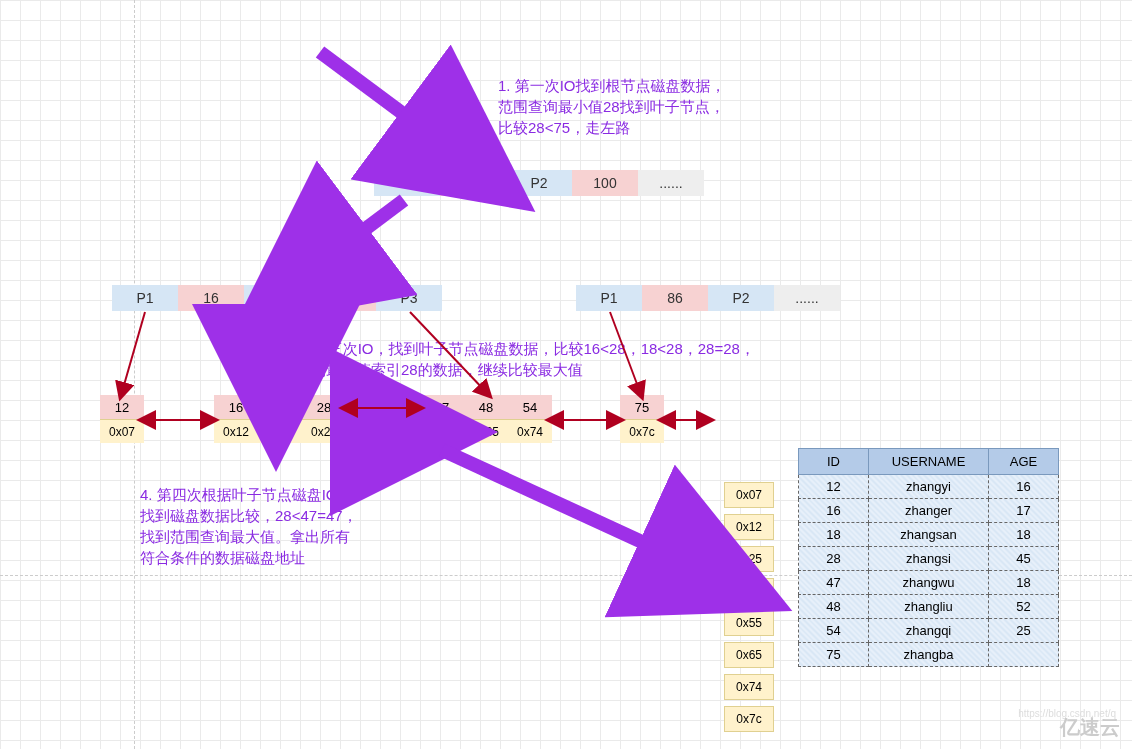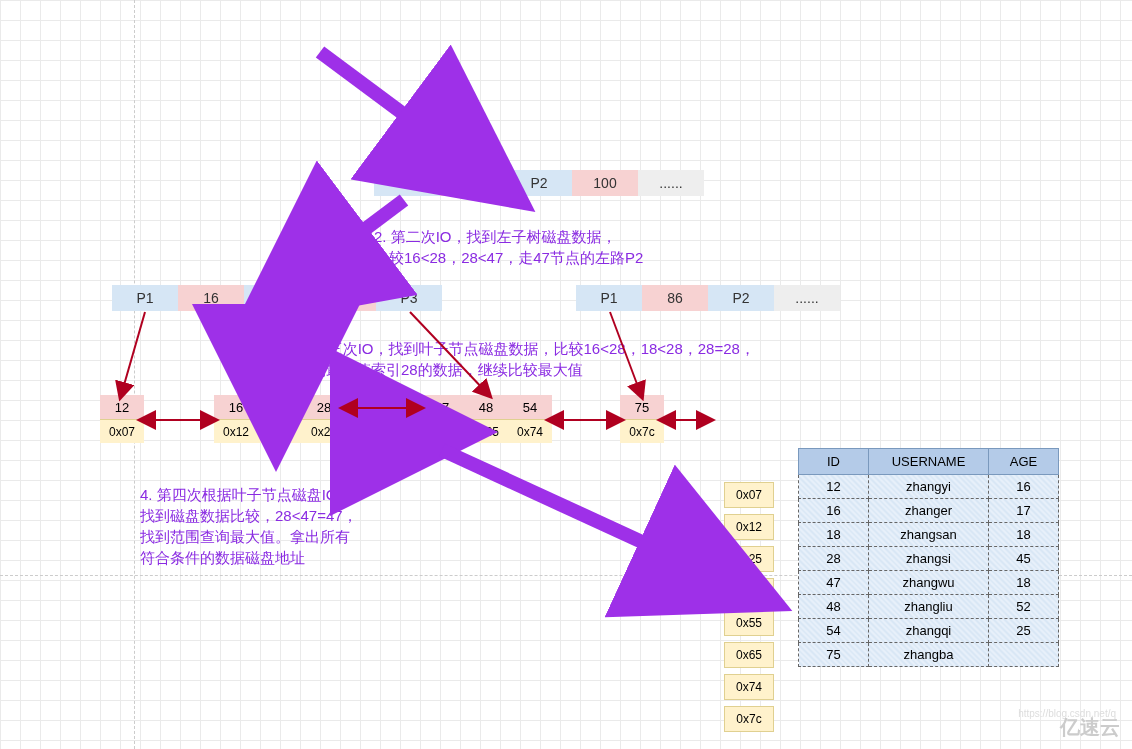--- a/index.html
+++ b/index.html
@@ -29,22 +29,23 @@
 .dashed-h{position:absolute;border-top:1px dashed #ccc;width:1132px}
 </style>
 </head>
 <body>
 
 <div class="canvas">
   <div class="dashed-v" style="left:134px"></div>
   <div class="dashed-h" style="top:575px"></div>
 
 
-  <div class="ann" style="left:374px;top:226px;white-space:pre">2. 第二次IO，找到左子树磁盘数据，
-比较16&lt;28，28&lt;47，走47节点的左路P2</div>
+  <div class="ann" style="left:498px;top:75px;white-space:pre">1. 第一次IO找到根节点磁盘数据，
+范围查询最小值28找到叶子节点，
+比较28&lt;75，走左路</div>
   <div class="ann" style="left:296px;top:338px;white-space:pre">3. 第三次IO，找到叶子节点磁盘数据，比较16&lt;28，18&lt;28，28=28，
 找到最小值索引28的数据，继续比较最大值</div>
   <div class="ann" style="left:140px;top:484px;white-space:pre">4. 第四次根据叶子节点磁盘IO，
 找到磁盘数据比较，28&lt;47=47，
 找到范围查询最大值。拿出所有
 符合条件的数据磁盘地址</div>
 
   <div class="node-row" style="left:374px;top:170px">
     <div class="cell pcell">P1</div>
     <div class="cell kcell">75</div>

